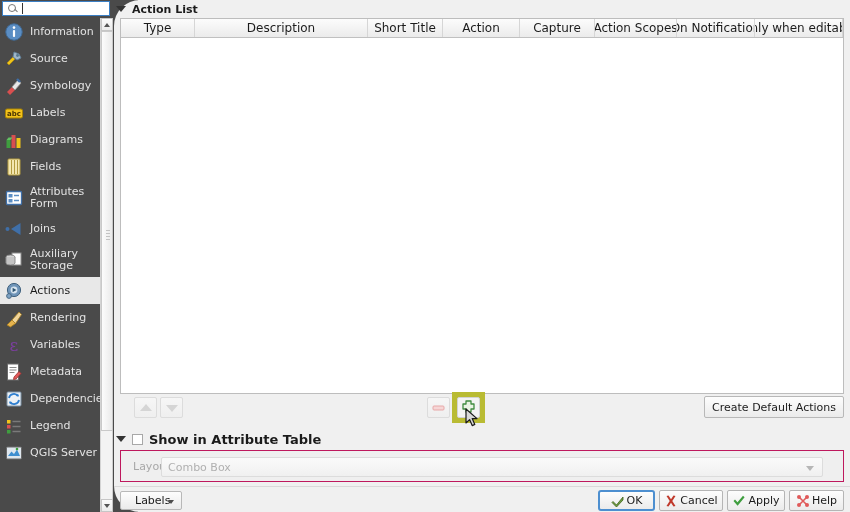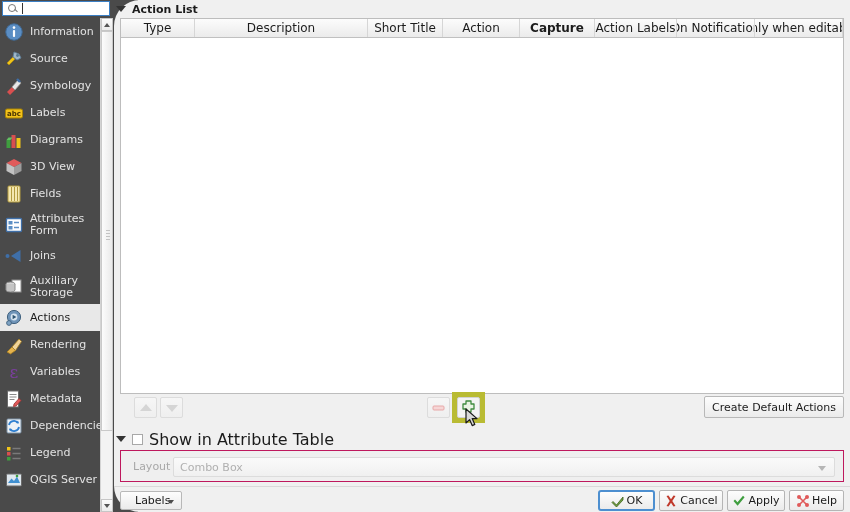--- a/index.html
+++ b/index.html
@@ -260,35 +260,35 @@
   }
   #show-attr-check {
     width: 11px; height: 11px;
     background: #fff;
     border: 1px solid #a8a8a8;
     box-sizing: border-box;
     margin-right: 6px;
     flex: none;
   }
   #show-attr-label {
-    font-weight: normal; font-size: 16px; color: #1b1b1b;
+    font-weight: bold; font-size: 13px; color: #1b1b1b;
   }
   #layout-frame {
     position: absolute; left: 6px; top: 450px;
     width: 724px; height: 32px;
     background: #efefef;
     border: 1px solid #be185d;
     box-sizing: border-box;
   }
   #layout-label {
     position: absolute; left: 12px; top: 9px;
     font-size: 11px; color: #a8a8a8;
   }
   #layout-combo {
-    position: absolute; left: 52px; top: 6px;
+    position: absolute; left: 40px; top: 6px;
     width: 662px; height: 20px;
     background: linear-gradient(#fafafa,#f0f0f0);
     border: 1px solid #dcdcdc;
     border-radius: 2px;
     box-sizing: border-box;
     display: flex; align-items: center;
   }
   #layout-combo-text {
     font-size: 11px; color: #b0b0b0;
     margin-left: 6px;
@@ -397,28 +397,20 @@
           <span class="nav-icon"><svg width="20" height="20" viewBox="0 0 20 20">
               <rect x="2.5" y="10" width="4" height="8" fill="#3f9e3f"></rect>
               <rect x="7.5" y="5" width="4" height="13" fill="#d94f4f"></rect>
               <rect x="12.5" y="8" width="4" height="10" fill="#f0c419"></rect>
               <path d="M2.5 10 L4.5 7.5 L8.5 7.5 L6.5 10 Z" fill="#62c262"></path>
             </svg></span>
           <span class="nav-label">Diagrams</span>
         </div>
         <div class="nav-item">
           <span class="nav-icon"><svg width="20" height="20" viewBox="0 0 20 20">
-              <path d="M10 2 L17.5 6 L10 10 L2.5 6 Z" fill="#e05a5a"></path>
-              <path d="M2.5 6 L10 10 L10 18 L2.5 14 Z" fill="#c2c2c2"></path>
-              <path d="M17.5 6 L10 10 L10 18 L17.5 14 Z" fill="#9c9c9c"></path>
-            </svg></span>
-          <span class="nav-label">3D View</span>
-        </div>
-        <div class="nav-item">
-          <span class="nav-icon"><svg width="20" height="20" viewBox="0 0 20 20">
               <rect x="4" y="2" width="12" height="16" rx="1" fill="#f4e7b0" stroke="#b39b3f" stroke-width="1"></rect>
               <path d="M7.5 3 L7.5 17 M10.5 3 L10.5 17 M13.5 3 L13.5 17" stroke="#b39b3f" stroke-width="1"></path>
             </svg></span>
           <span class="nav-label">Fields</span>
         </div>
         <div class="nav-item two-line">
           <span class="nav-icon"><svg width="20" height="20" viewBox="0 0 20 20">
               <rect x="2.5" y="3.5" width="15" height="13" rx="1" fill="#fff" stroke="#3f6fa8" stroke-width="1.3"></rect>
               <rect x="4.5" y="6" width="4" height="3.5" fill="#5b8ec4"></rect>
               <rect x="4.5" y="11" width="4" height="3.5" fill="#5b8ec4"></rect>
@@ -534,25 +526,25 @@
           </div>
           <div class="th" style="width: 173px;">
             <span>Description</span>
           </div>
           <div class="th" style="width: 75px;">
             <span>Short Title</span>
           </div>
           <div class="th" style="width: 77px;">
             <span>Action</span>
           </div>
-          <div class="th" style="width: 75px; font-weight: bold;">
+          <div class="th" style="width: 75px;">
             <span>Capture</span>
           </div>
           <div class="th" style="width: 82px;">
-            <span>Action Labels</span>
+            <span>Action Scopes</span>
           </div>
           <div class="th" style="width: 78px;">
             <span>On Notification</span>
           </div>
           <div class="th" style="width: 88px;">
             <span>nly when editab</span>
           </div>
         </div>
       <div id="table-body"></div>
     </div>

